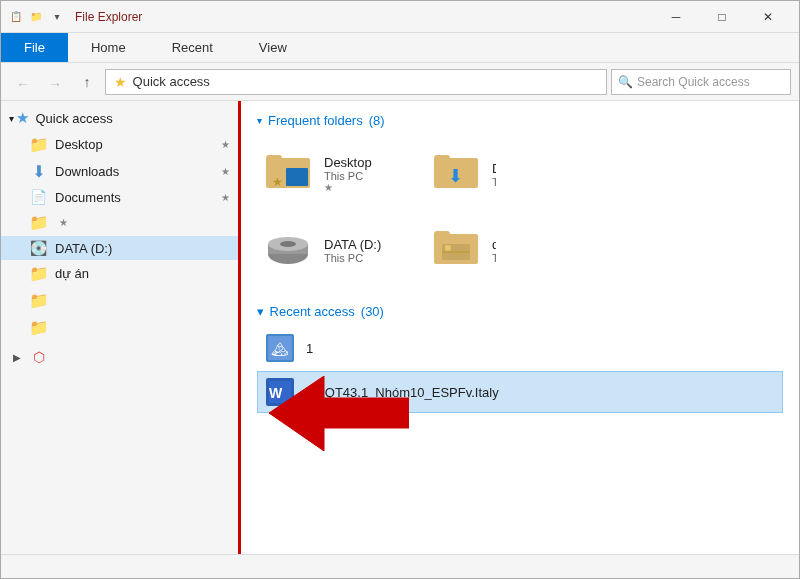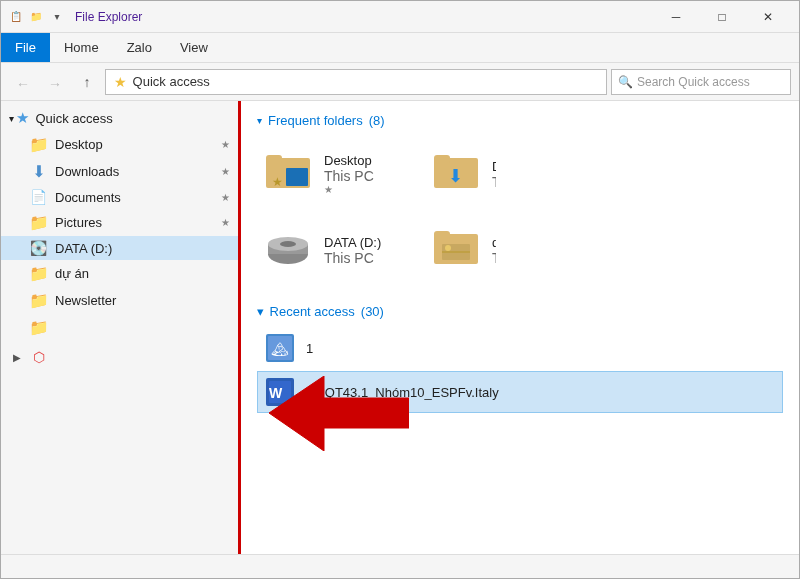--- a/index.html
+++ b/index.html
@@ -41,21 +41,21 @@
       width: 16px;
       height: 16px;
       display: flex;
       align-items: center;
       justify-content: center;
       font-size: 10px;
       color: #555;
     }
     .title-bar-title {
       font-size: 12px;
-      color: #4c1d95;
+      color: #7f1d1d;
       flex: 1;
     }
     .title-bar-controls {
       display: flex;
       gap: 0;
     }
     .title-bar-btn {
       width: 46px;
       height: 32px;
       display: flex;
@@ -68,21 +68,21 @@
 
     
     .menu-bar {
       height: 30px;
       background: #f5f5f5;
       border-bottom: 1px solid #ddd;
       display: flex;
       align-items: stretch;
     }
     .menu-item {
-      padding: 0 14px;
+      padding: 0 23px;
       display: flex;
       align-items: center;
       font-size: 13px;
       color: #333;
       cursor: pointer;
     }
     .menu-item.active {
       background: #0078d7;
       color: white;
     }
@@ -243,21 +243,21 @@
 
     .folder-tile-icon {
       width: 48px;
       height: 48px;
       position: relative;
       flex-shrink: 0;
     }
 
     .folder-tile-info { flex: 1; overflow: hidden; }
     .folder-tile-name { font-size: 13px; color: #222; font-weight: normal; }
-    .folder-tile-sub { font-size: 14px; color: #666; }
+    .folder-tile-sub { font-size: 11px; color: #666; }
     .folder-tile-pin { font-size: 10px; color: #888; }
 
     
     .recent-header {
       display: flex;
       align-items: center;
       gap: 6px;
       color: #0078d7;
       font-size: 13px;
       margin-bottom: 8px;
@@ -307,21 +307,21 @@
     <div class="title-bar-controls">
       <div class="title-bar-btn">─</div>
       <div class="title-bar-btn">□</div>
       <div class="title-bar-btn close">✕</div>
     </div>
   </div>
 
   <div class="menu-bar">
     <div class="menu-item active">File</div>
     <div class="menu-item">Home</div>
-    <div class="menu-item">Zalo</div>
+    <div class="menu-item">Recent</div>
     <div class="menu-item">View</div>
   </div>
 
   <div class="toolbar">
     <div class="nav-btn disabled">←</div>
     <div class="nav-btn disabled">→</div>
     <div class="nav-btn">↑</div>
     <div class="address-bar">
       <span class="address-icon">★</span>
       <span>Quick access</span>
@@ -355,37 +355,35 @@
       </div>
 
       <div class="sidebar-item" style="padding-left:28px;">
         <span class="item-icon" style="color:#7a7a7a;font-size:14px;">📄</span>
         <span class="item-label">Documents</span>
         <span class="pin-icon">★</span>
       </div>
 
       <div class="sidebar-item" style="padding-left:28px;">
         <span class="item-icon folder-icon">📁</span>
-        <span class="item-label">Pictures</span>
         <span class="pin-icon">★</span>
       </div>
 
       <div class="sidebar-item selected" style="padding-left:28px;">
         <span class="item-icon" style="color:#555;font-size:14px;">💽</span>
         <span class="item-label">DATA (D:)</span>
       </div>
 
       <div class="sidebar-item" style="padding-left:28px;">
         <span class="item-icon folder-icon">📁</span>
         <span class="item-label">dự án</span>
       </div>
 
       <div class="sidebar-item" style="padding-left:28px;">
         <span class="item-icon folder-icon">📁</span>
-        <span class="item-label">Newsletter</span>
       </div>
 
       <div class="sidebar-item" style="padding-left:28px;">
         <span class="item-icon folder-icon">📁</span>
       </div>
 
       <div style="height:4px;"></div>
 
       <div class="sidebar-item" style="padding-left:12px;">
         <span class="expand-icon">▶</span>

